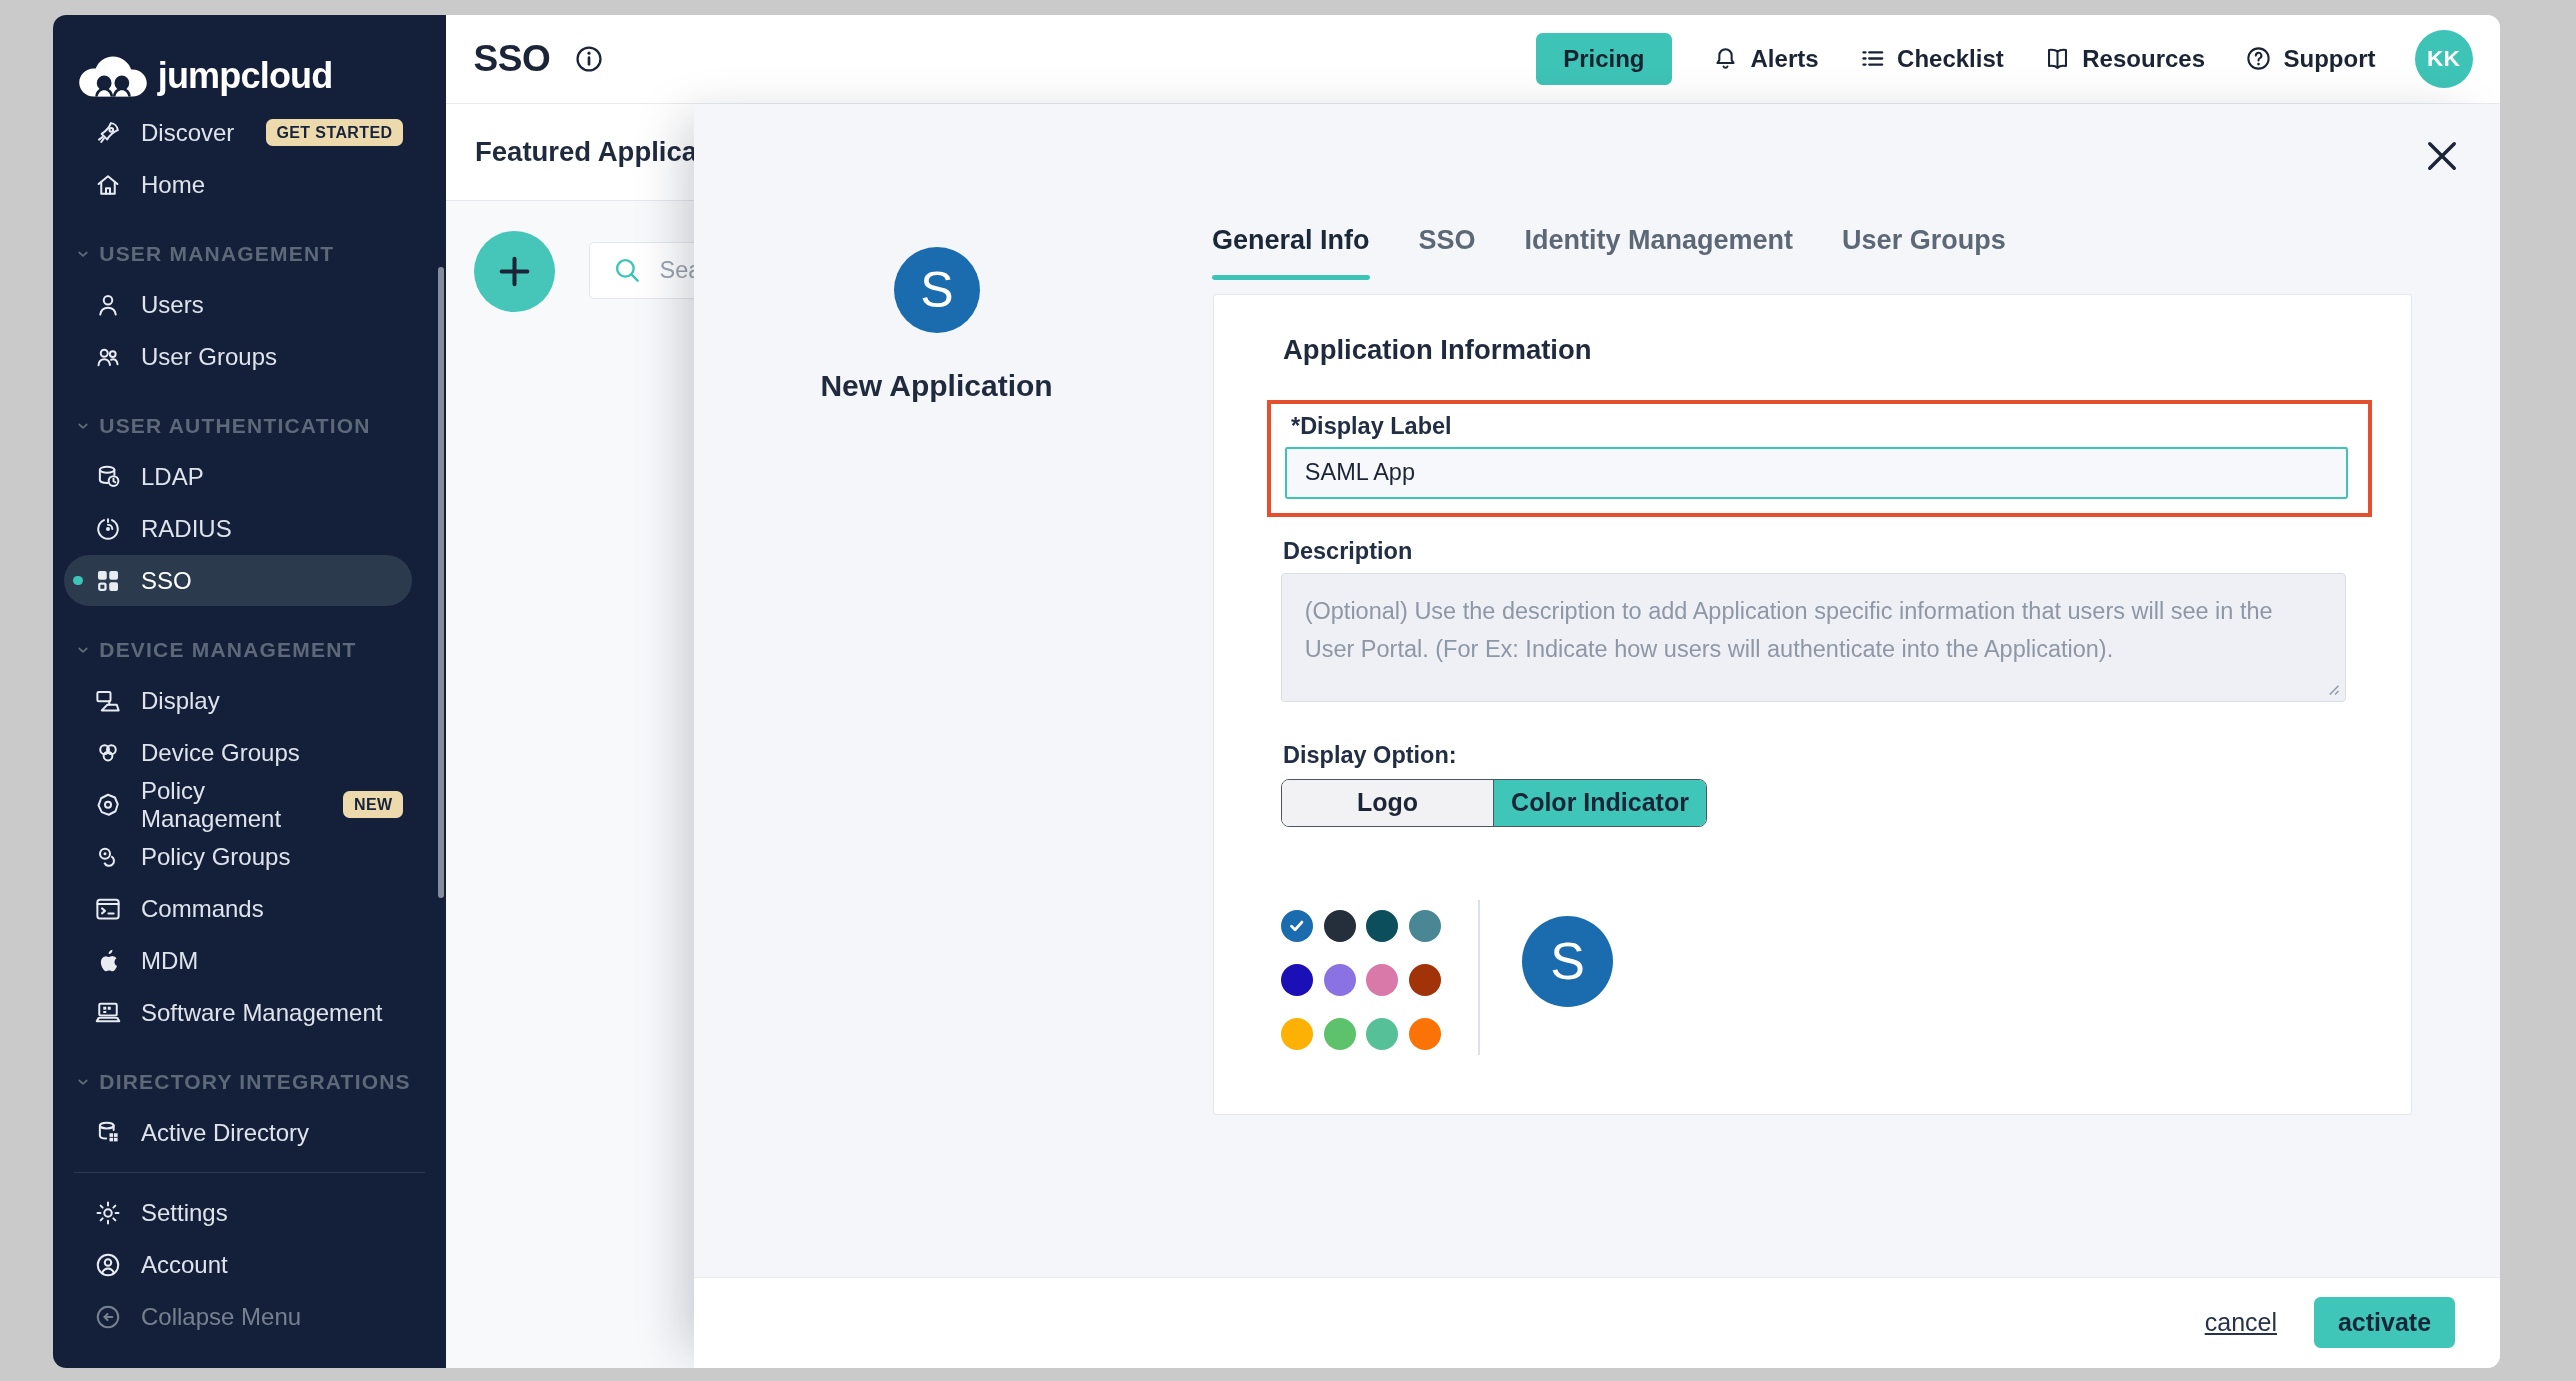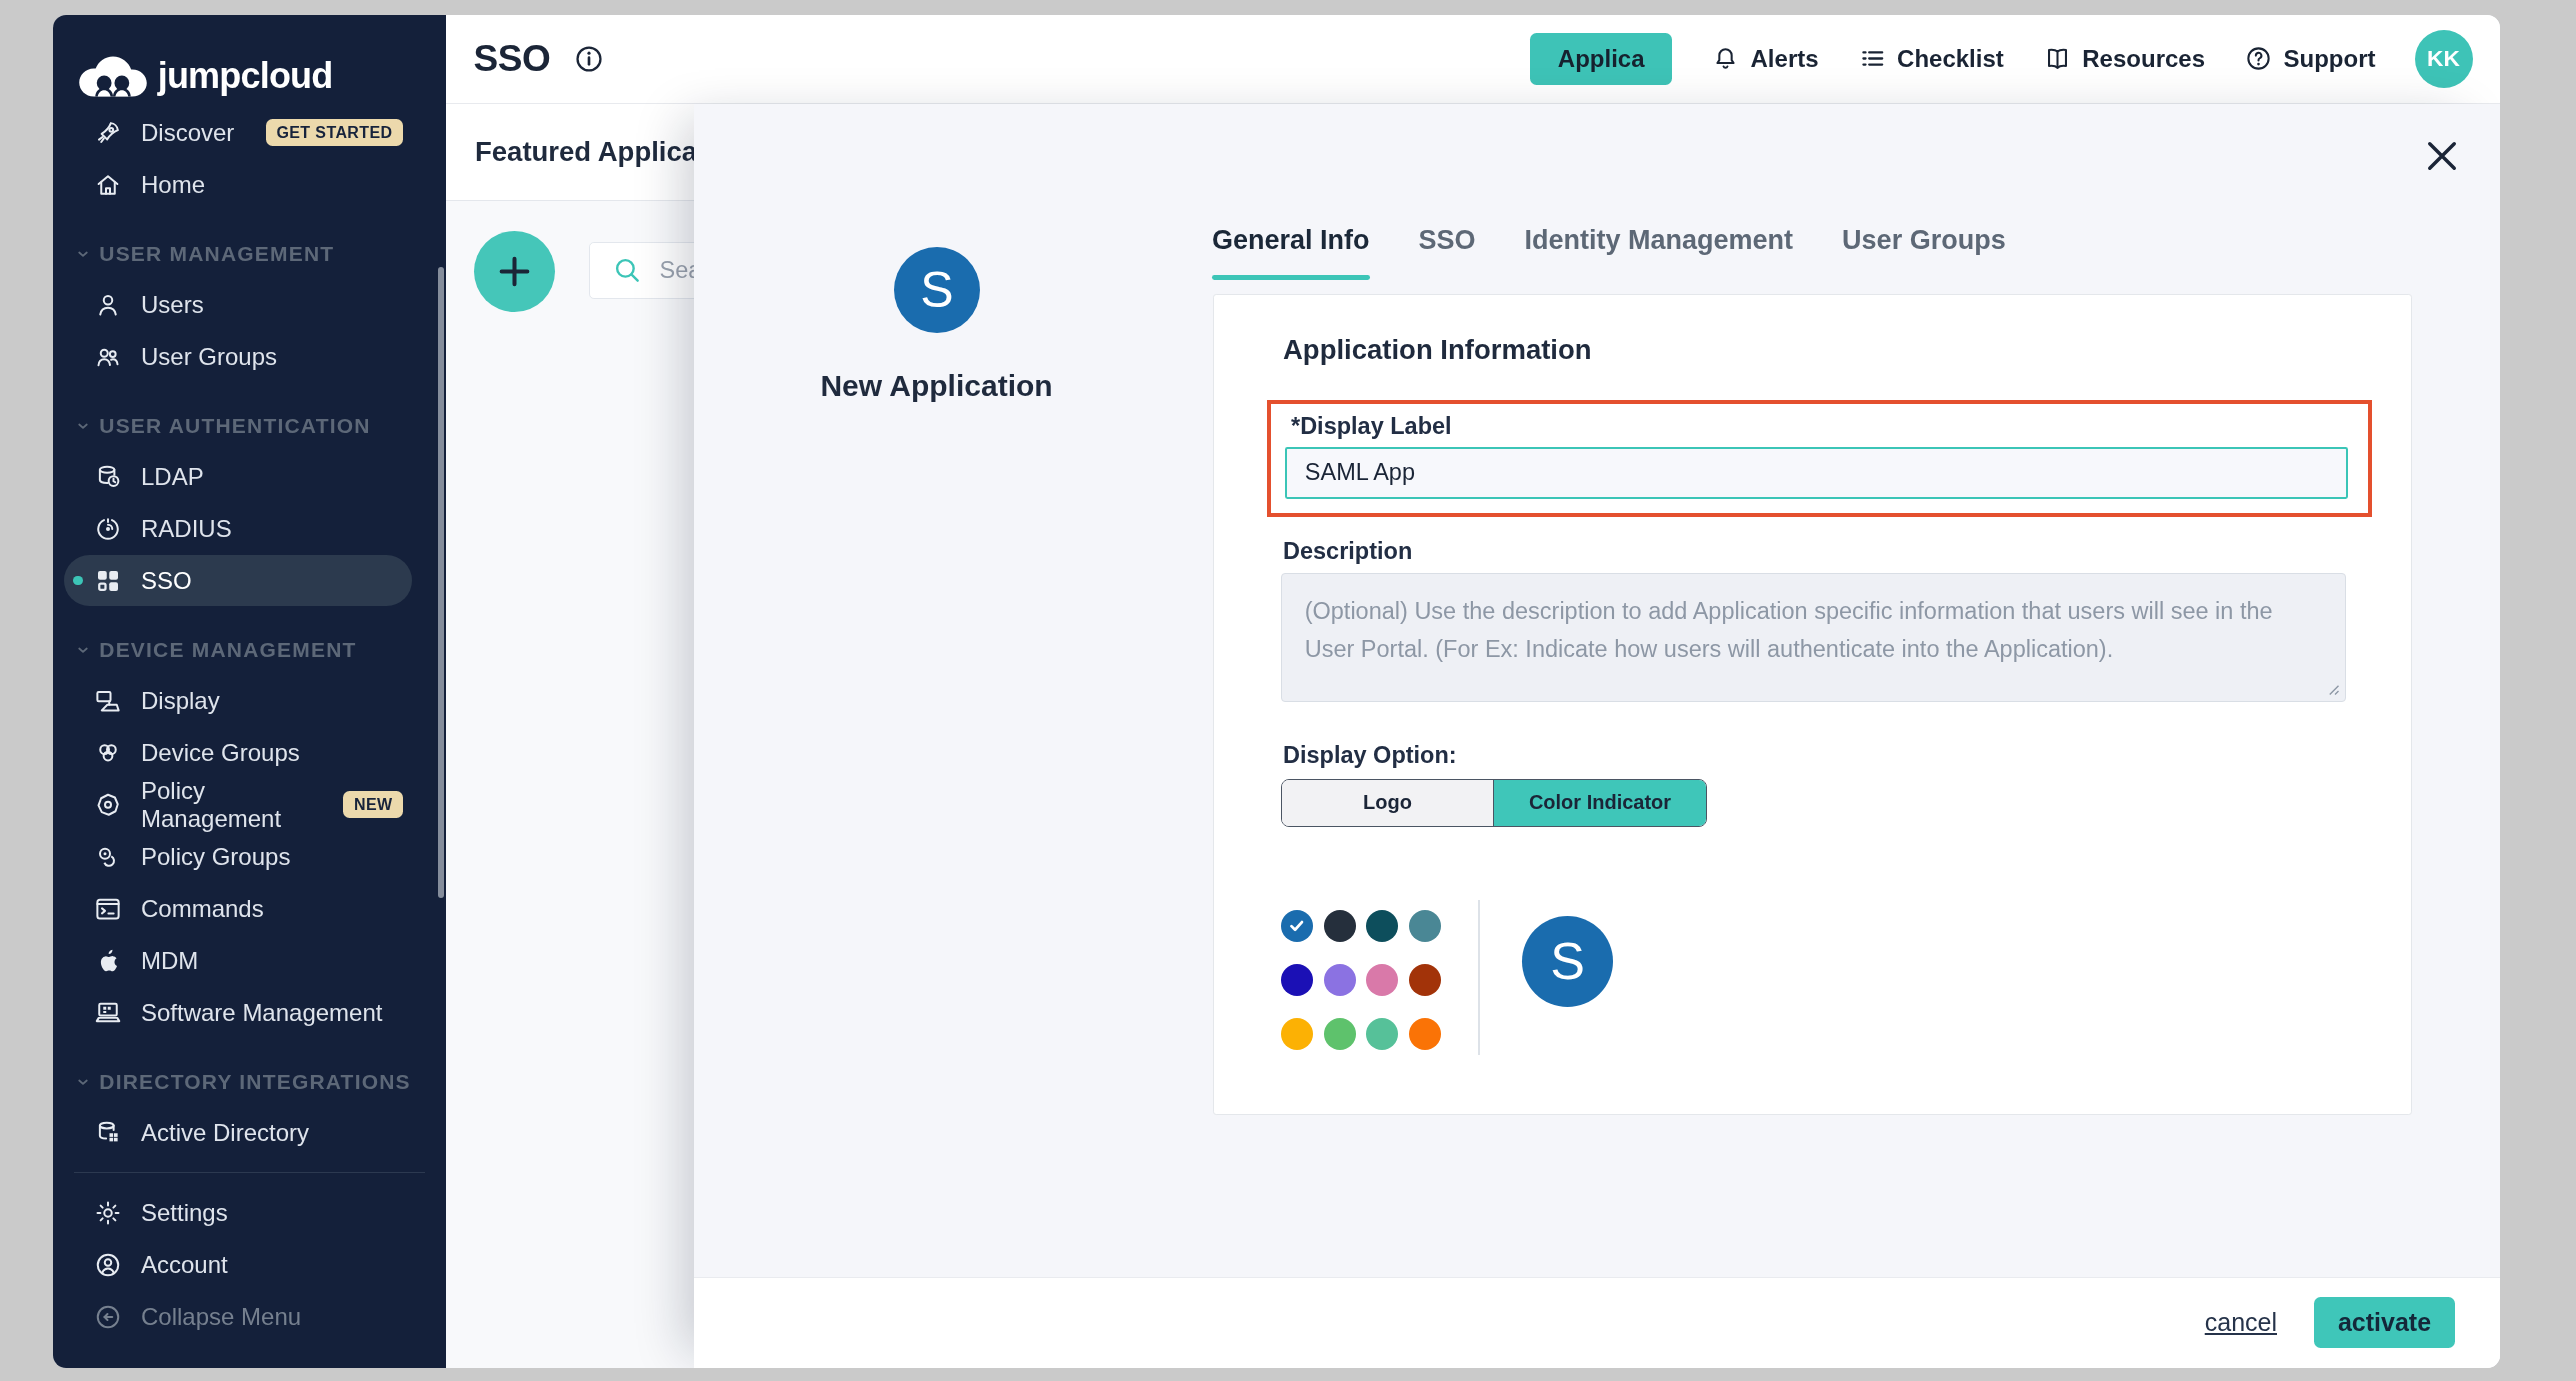--- a/index.html
+++ b/index.html
@@ -152,21 +152,21 @@
     resize:none; font-family:inherit; font-size:23.5px; color:#8d97a5;
     padding:19.4px 22.7px; line-height:1.6; outline:none;
   }
   .desc-area::placeholder { color:#8d97a5; }
   .resize-glyph { position:absolute; left:1107px; top:382px; width:21px; height:21px; color:#8d97a5; pointer-events:none; }
 
   .opt-label { position:absolute; left:69px; top:447px; }
   .toggle { position:absolute; left:67px; top:484px; display:flex; border:1.6px solid #4b5563; border-radius:8px; overflow:hidden; }
   .toggle-opt {
     width:212px; height:46px; display:flex; align-items:center; justify-content:center;
-    font-size:20px; font-weight:600; color:#1b2537; cursor:pointer;
+    font-size:25px; font-weight:600; color:#1b2537; cursor:pointer;
   }
   .toggle-opt.first { background:#f2f2f4; border-right:1.6px solid #4b5563; }
   .toggle-opt.selected { background:#3fc6b9; }
 
   .swatches {
     position:absolute; left:67px; top:615px;
     display:grid; grid-template-columns:repeat(4,32px); grid-auto-rows:32px;
     column-gap:10.5px; row-gap:22px;
   }
   .swatch { width:32px; height:32px; border-radius:50%; cursor:pointer; display:flex; align-items:center; justify-content:center; }
@@ -439,21 +439,21 @@
   <header class="topbar">
     <h1 class="page-title">SSO</h1>
     <span class="info-icon">
       <svg viewBox="0 0 24 24" fill="none" stroke="currentColor" stroke-width="1.7">
           <circle cx="12" cy="12" r="8.6"></circle>
           <path d="M12 11v5" stroke-width="2" stroke-linecap="round"></path>
           <circle cx="12" cy="7.6" r="1.2" fill="currentColor" stroke="none"></circle>
         </svg>
     </span>
     <div class="topbar-right">
-      <button class="pricing-btn">Applica</button>
+      <button class="pricing-btn">Pricing</button>
       <div class="top-nav-item">
         <svg viewBox="0 0 24 24" fill="none" stroke="currentColor" stroke-width="1.7" stroke-linecap="round" stroke-linejoin="round">
             <path d="M12 4.3a5.1 5.1 0 0 1 5.1 5.1v3.9l1.6 2.4H5.3l1.6-2.4V9.4A5.1 5.1 0 0 1 12 4.3z"></path>
             <path d="M10.4 18.6a1.7 1.7 0 0 0 3.2 0"></path>
           </svg>
         <span>Alerts</span>
       </div>
       <div class="top-nav-item">
         <svg viewBox="0 0 24 24" fill="none" stroke="currentColor" stroke-width="1.9" stroke-linecap="round">
             <path d="M9.3 7H20M9.3 12H20M9.3 17H20"></path>

